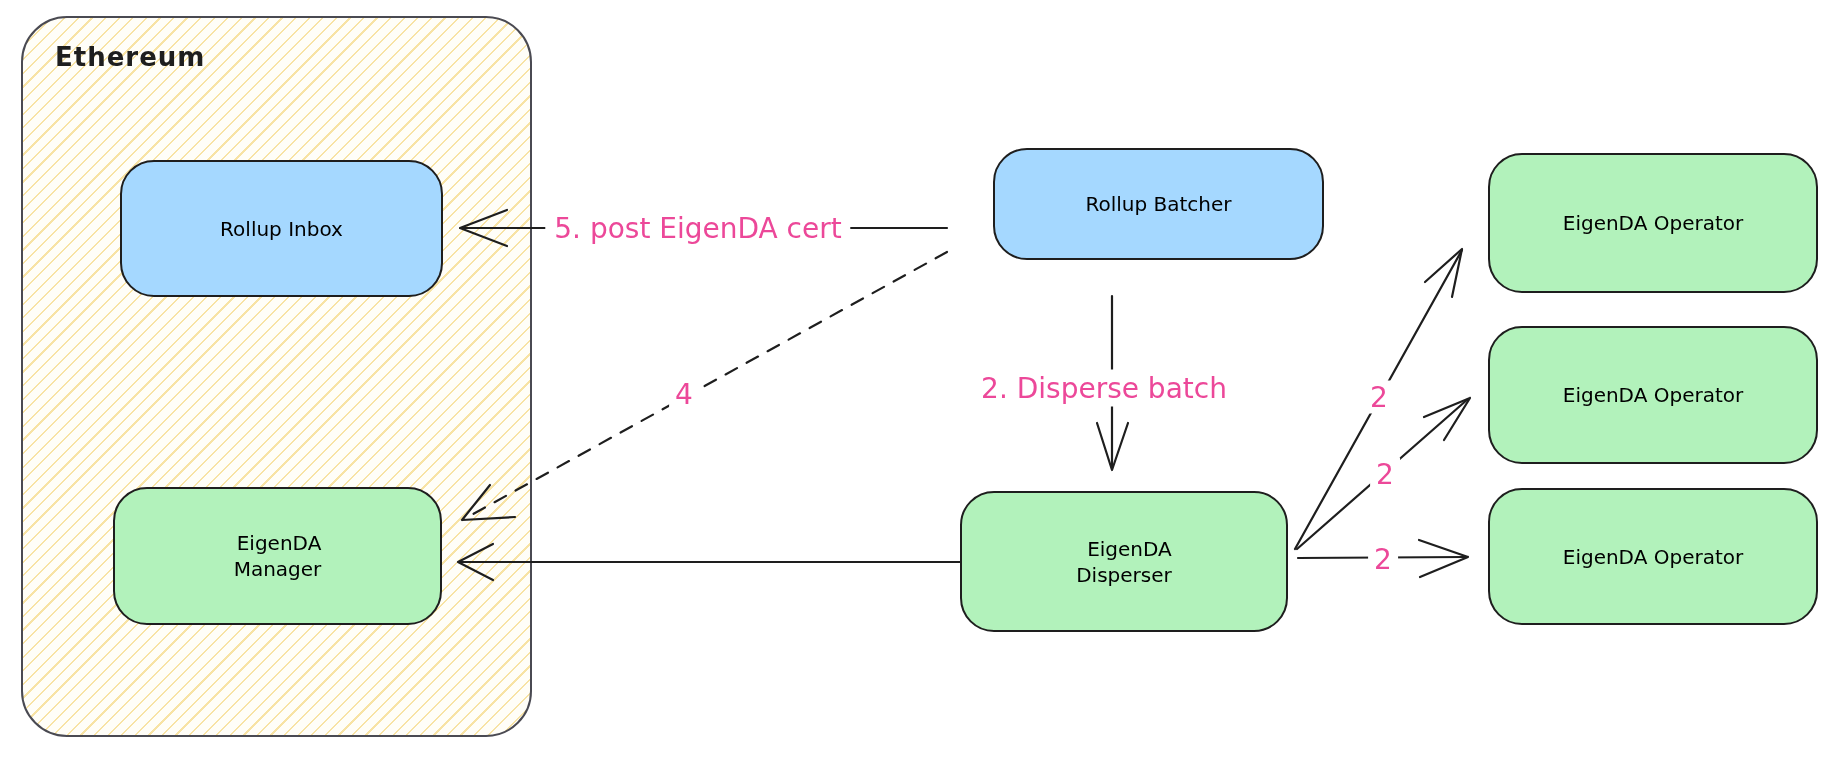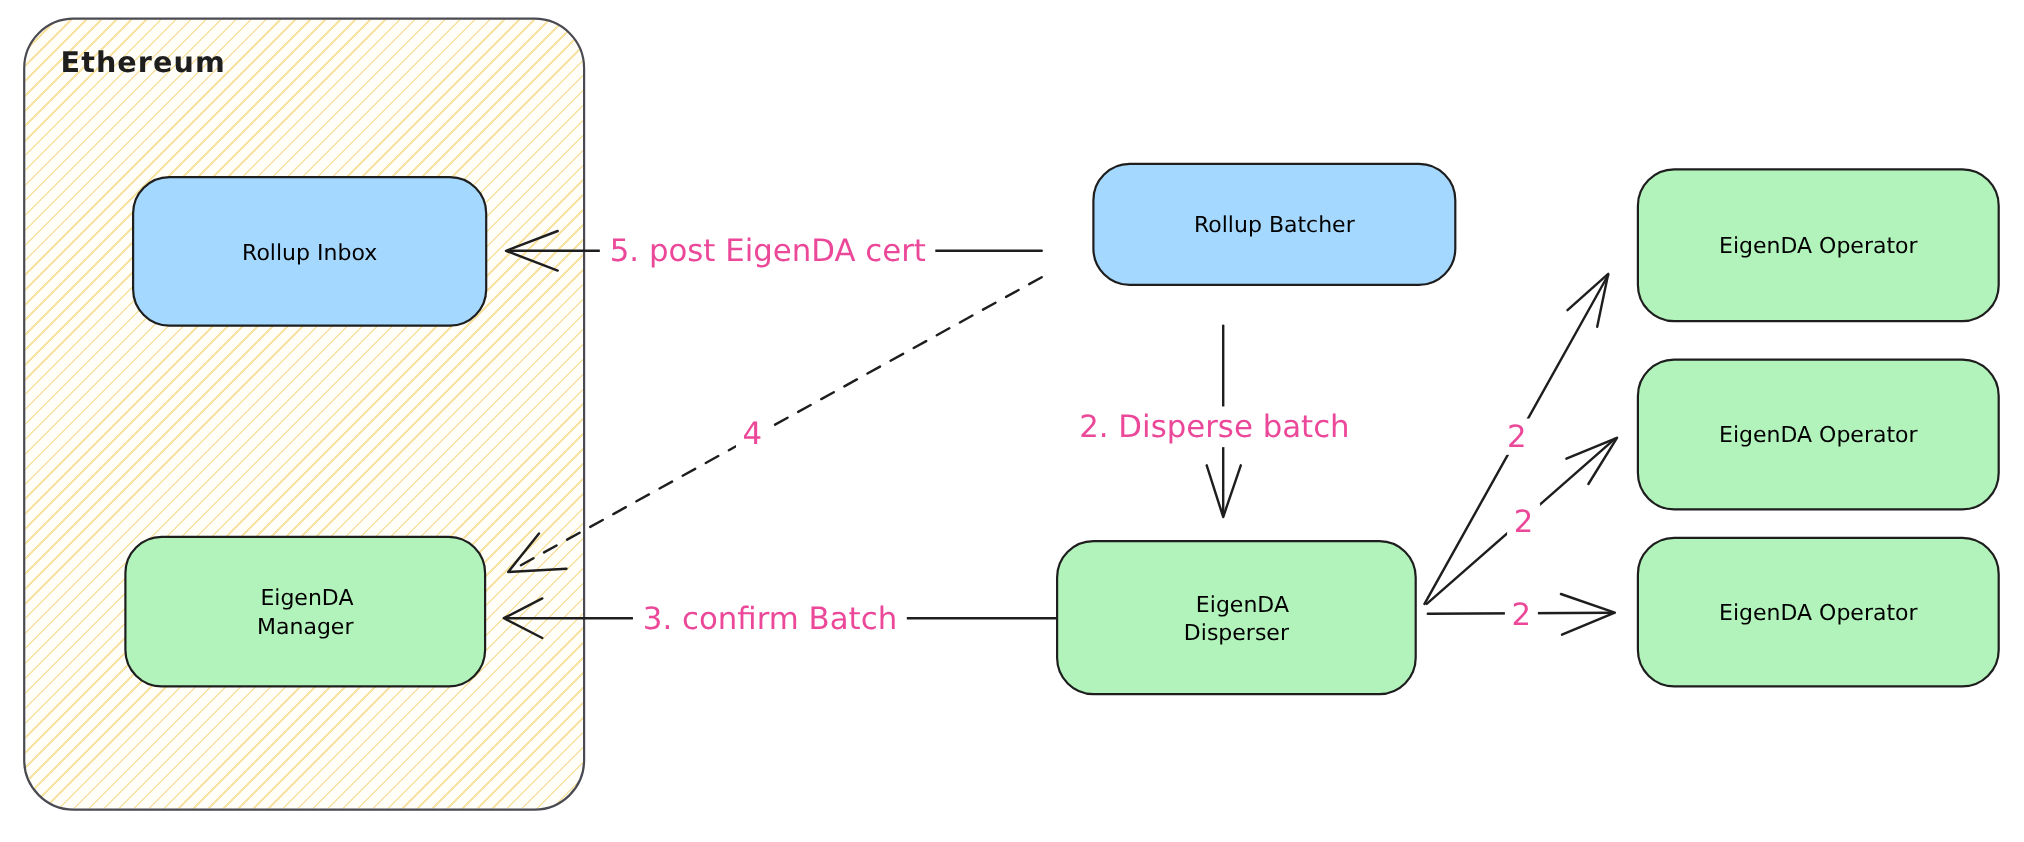--- a/index.html
+++ b/index.html
@@ -174,21 +174,20 @@
   <div class="node node-green pos-op3">
     <span class="node-label">EigenDA Operator</span>
   </div>
 
   <div class="edge-label l-post">5. post EigenDA cert</div>
 
   <div class="edge-label small l-store">4</div>
 
   <div class="edge-label l-disperse">2. Disperse batch</div>
 
-  <div class="edge-label l-confirm">3. confirm Batch</div>
 
   <div class="edge-label small l-two-a">2</div>
 
   <div class="edge-label small l-two-b">2</div>
 
   <div class="edge-label small l-two-c">2</div>
 
 </div>
 
 </body></html>

